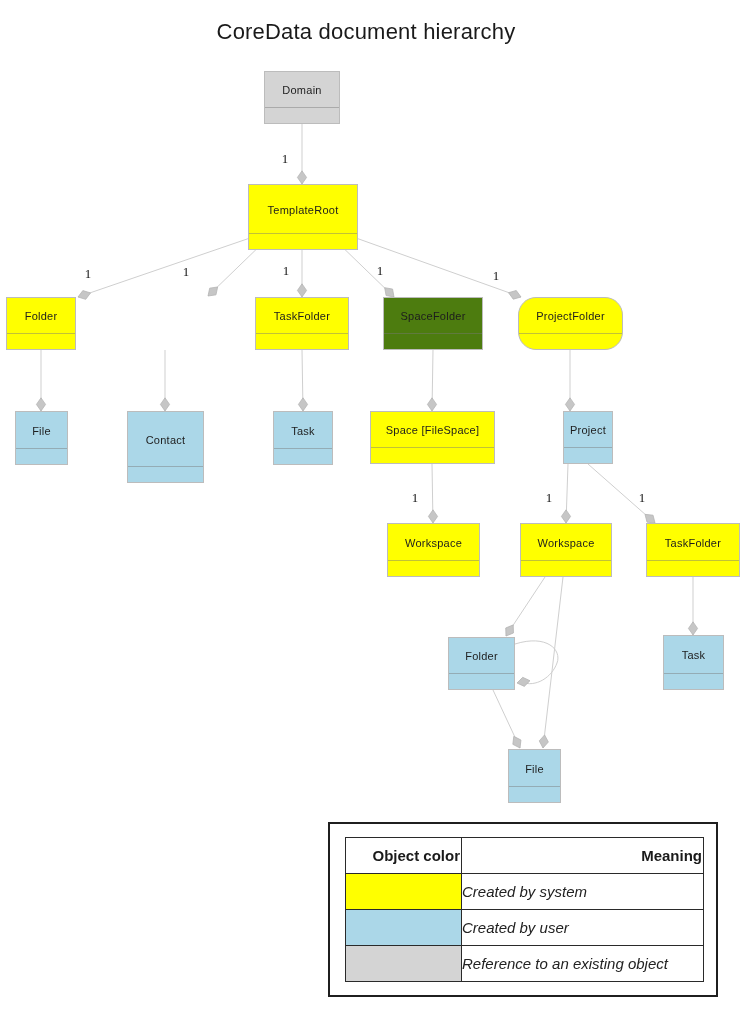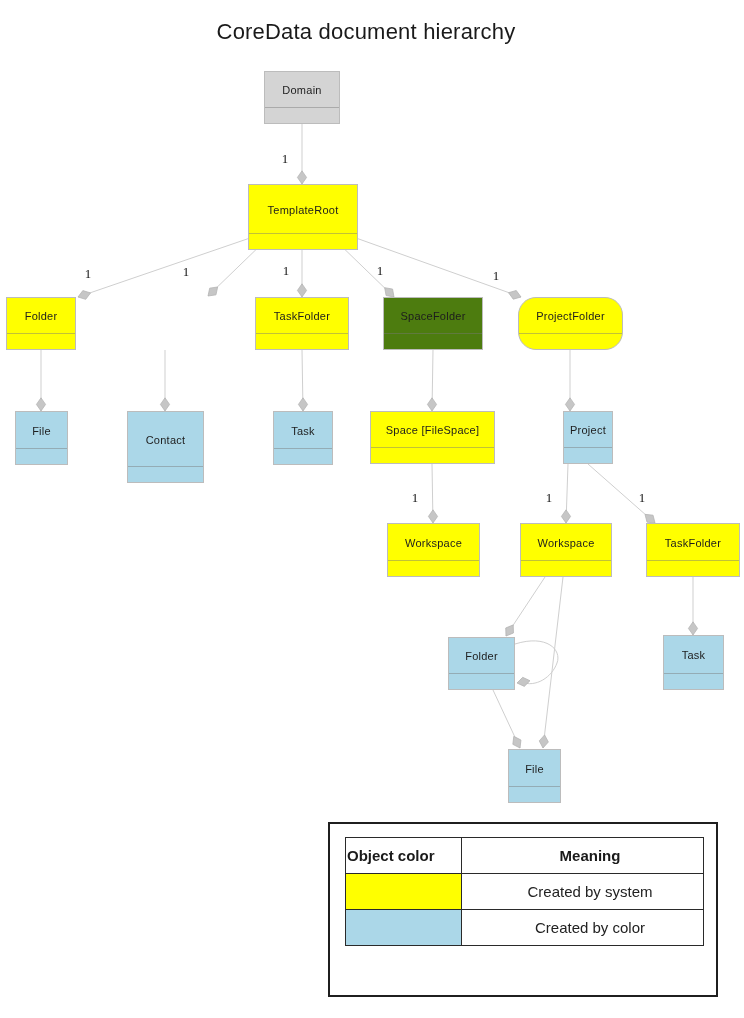--- a/index.html
+++ b/index.html
@@ -15,23 +15,23 @@
   .node .split{position:absolute;left:0;right:0;bottom:15px;height:0;
         border-top:1px solid rgba(120,120,120,0.45);}
   .mult{position:absolute;font-family:"Liberation Serif",serif;font-size:13px;
         color:#141414;transform:translate(-50%,-50%);}
   .legend{position:absolute;left:328px;top:822px;width:390px;height:175px;
         border:2px solid #1f1f1f;box-sizing:border-box;background:#ffffff;}
   .legend table{position:absolute;left:15px;top:13px;border-collapse:collapse;
         table-layout:fixed;}
   .legend th,.legend td{border:1px solid #2a2a2a;height:36px;box-sizing:border-box;
         font-size:15px;color:#1a1a1a;}
-  .legend th.c1{width:116px;text-align:left;font-weight:bold;}
-  .legend th.c2{width:242px;text-align:center;padding-left:16px;font-weight:bold;}
-  .legend td.meaning{text-align:center;padding-left:16px;font-weight:normal;color:#222;}
+  .legend th.c1{width:116px;text-align:right;font-weight:bold;}
+  .legend th.c2{width:242px;text-align:right;padding-left:16px;font-weight:bold;}
+  .legend td.meaning{text-align:left;padding-left:0;font-weight:normal;color:#222;font-style:italic;}
   .legend td.swatch{padding:0;}
 </style>
 </head>
 <body>
 
 <div class="stage">
 
   <div class="title">CoreData document hierarchy</div>
 
   <svg class="wires" viewBox="0 0 744 1018" xmlns="http://www.w3.org/2000/svg">
@@ -167,19 +167,23 @@
           <tr>
         <th class="c1">Object color</th>
         <th class="c2">Meaning</th>
       </tr>
       <tr>
         <td class="swatch" style="background: rgb(255, 255, 0);"></td>
         <td class="meaning">Created by system</td>
       </tr>
       <tr>
         <td class="swatch" style="background: rgb(171, 215, 232);"></td>
-        <td class="meaning">Created by color</td>
+        <td class="meaning">Created by user</td>
+      </tr>
+      <tr>
+        <td class="swatch" style="background: rgb(212, 212, 212);"></td>
+        <td class="meaning">Reference to an existing object</td>
       </tr>
     </tbody>
       </table>
   </div>
 
 </div>
 
 </body></html>

